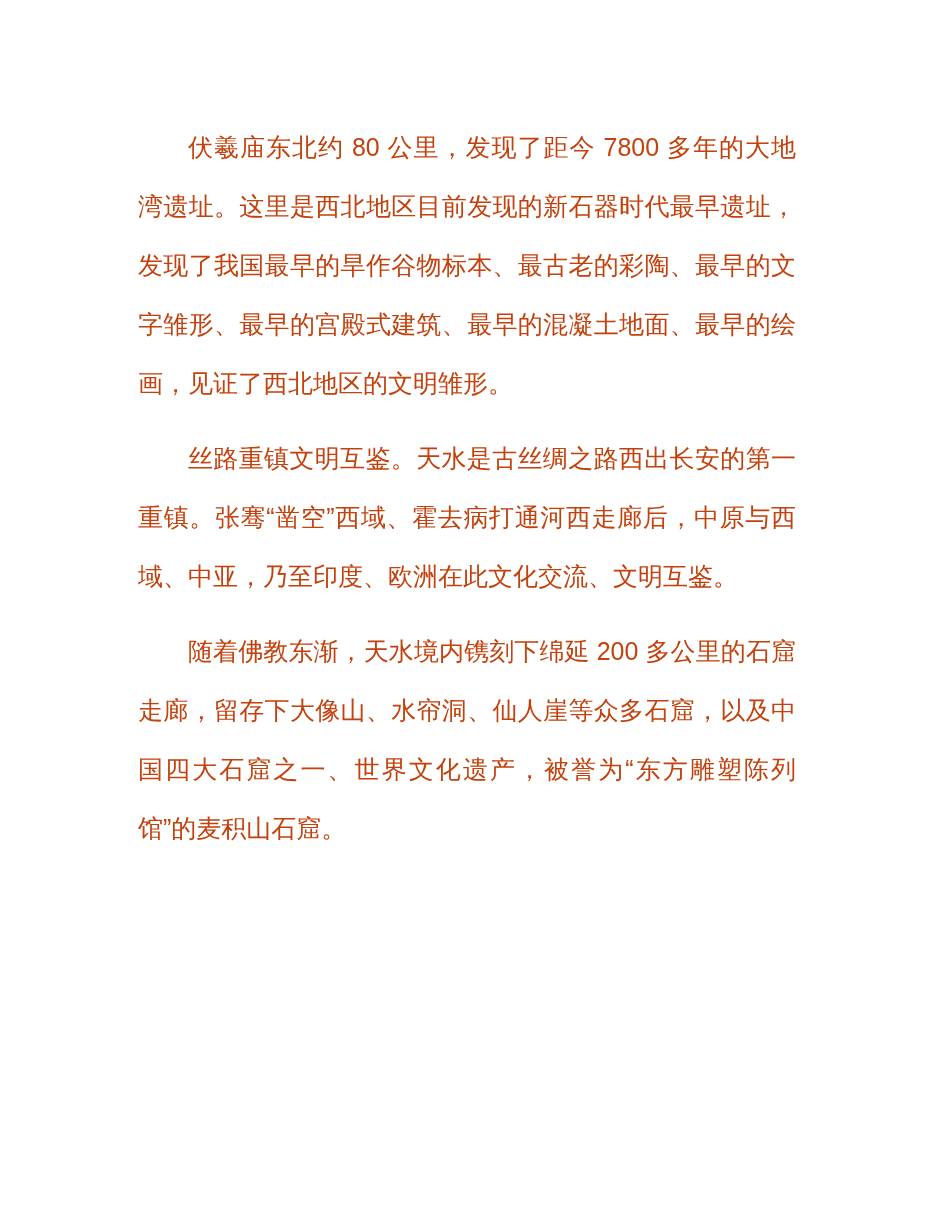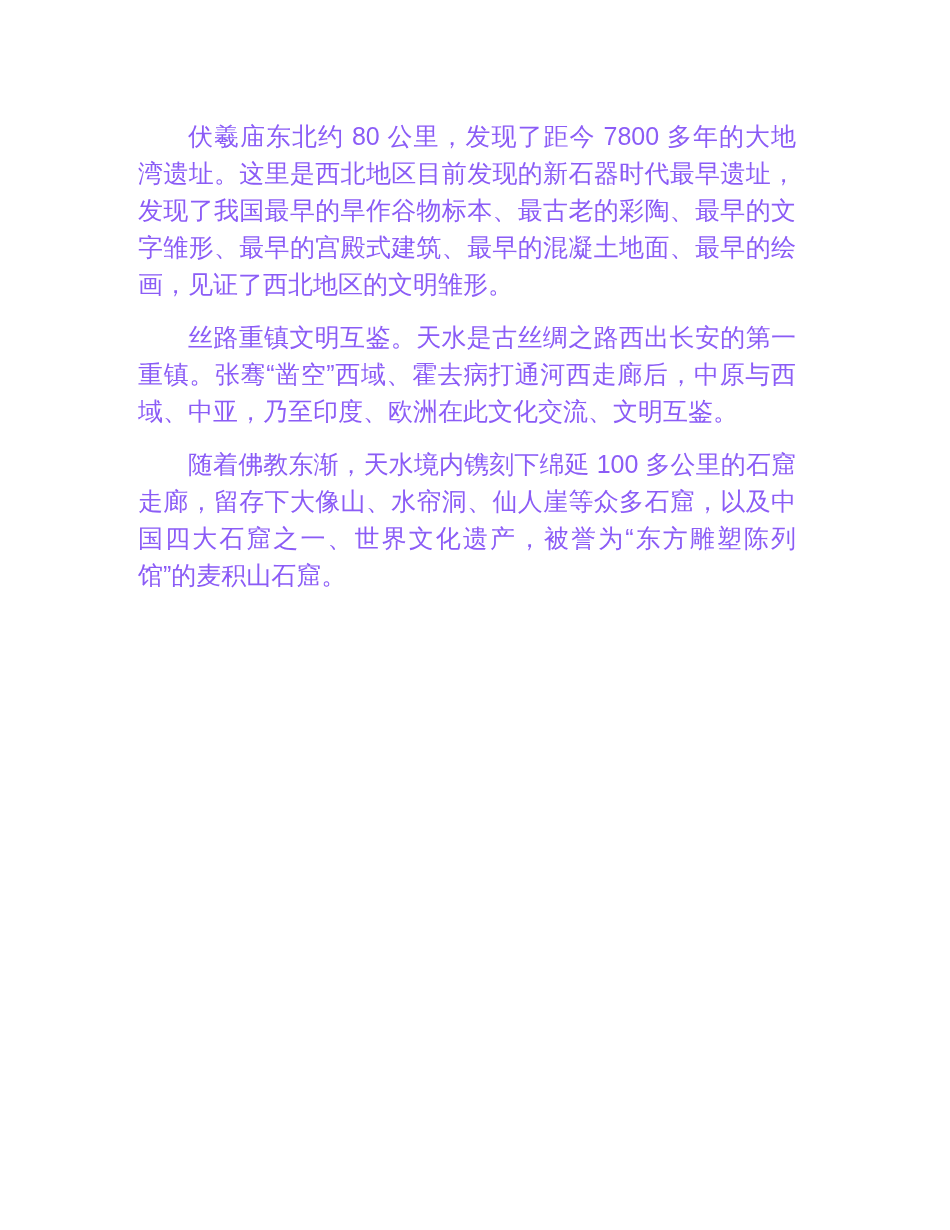--- a/index.html
+++ b/index.html
@@ -16,33 +16,33 @@
   .page {
     box-sizing: border-box;
     width: 950px;
     height: 1230px;
     background: #ffffff;
     padding: 118px 138px 0 138px;
   }
   .doc-paragraph {
     margin: 0 16px 16px 0;
     font-size: 25px;
-    line-height: 37px;
-    color: #8b5cf6;
+    line-height: 59px;
+    color: #c2410c;
     text-align: justify;
     text-justify: inter-ideograph;
     text-indent: 2em;
     word-break: break-all;
     font-weight: 400;
   }
 </style>
 </head>
 <body>
 
 <div class="page">
   <p class="doc-paragraph">伏羲庙东北约 80 公里，发现了距今 7800 多年的大地湾遗址。这里是西北地区目前发现的新石器时代最早遗址，发现了我国最早的旱作谷物标本、最古老的彩陶、最早的文字雏形、最早的宫殿式建筑、最早的混凝土地面、最早的绘画，见证了西北地区的文明雏形。</p>
 
 
 
   <p class="doc-paragraph">丝路重镇文明互鉴。天水是古丝绸之路西出长安的第一重镇。张骞“凿空”西域、霍去病打通河西走廊后，中原与西域、中亚，乃至印度、欧洲在此文化交流、文明互鉴。</p>
 
-  <p class="doc-paragraph">随着佛教东渐，天水境内镌刻下绵延 100 多公里的石窟走廊，留存下大像山、水帘洞、仙人崖等众多石窟，以及中国四大石窟之一、世界文化遗产，被誉为“东方雕塑陈列馆”的麦积山石窟。</p>
+  <p class="doc-paragraph">随着佛教东渐，天水境内镌刻下绵延 200 多公里的石窟走廊，留存下大像山、水帘洞、仙人崖等众多石窟，以及中国四大石窟之一、世界文化遗产，被誉为“东方雕塑陈列馆”的麦积山石窟。</p>
 </div>
 
 </body></html>

